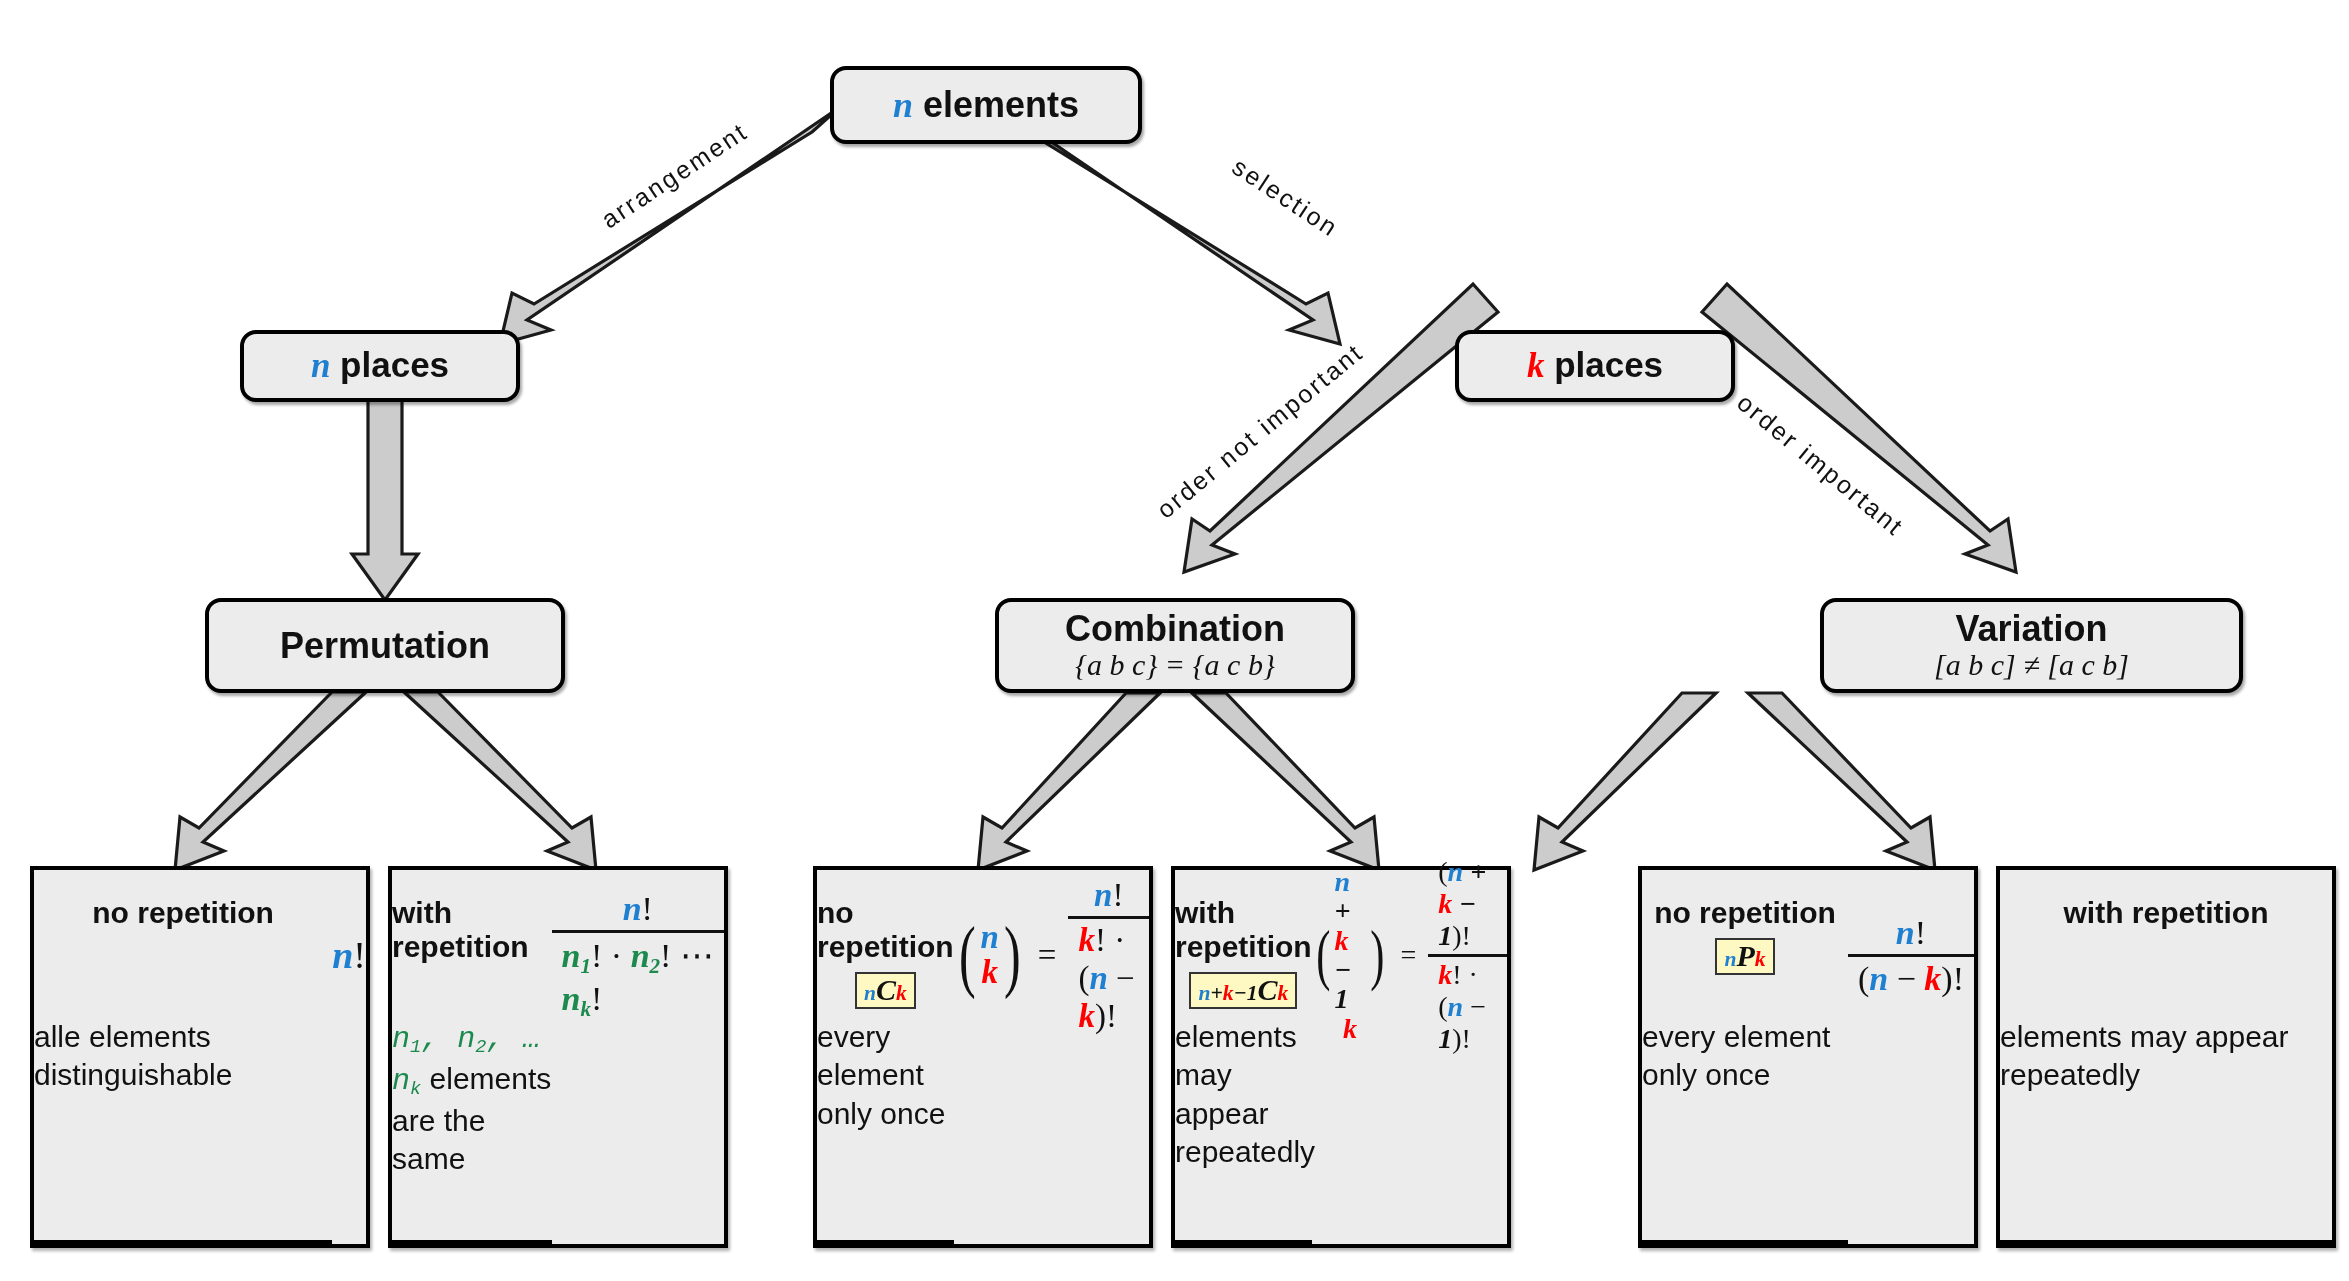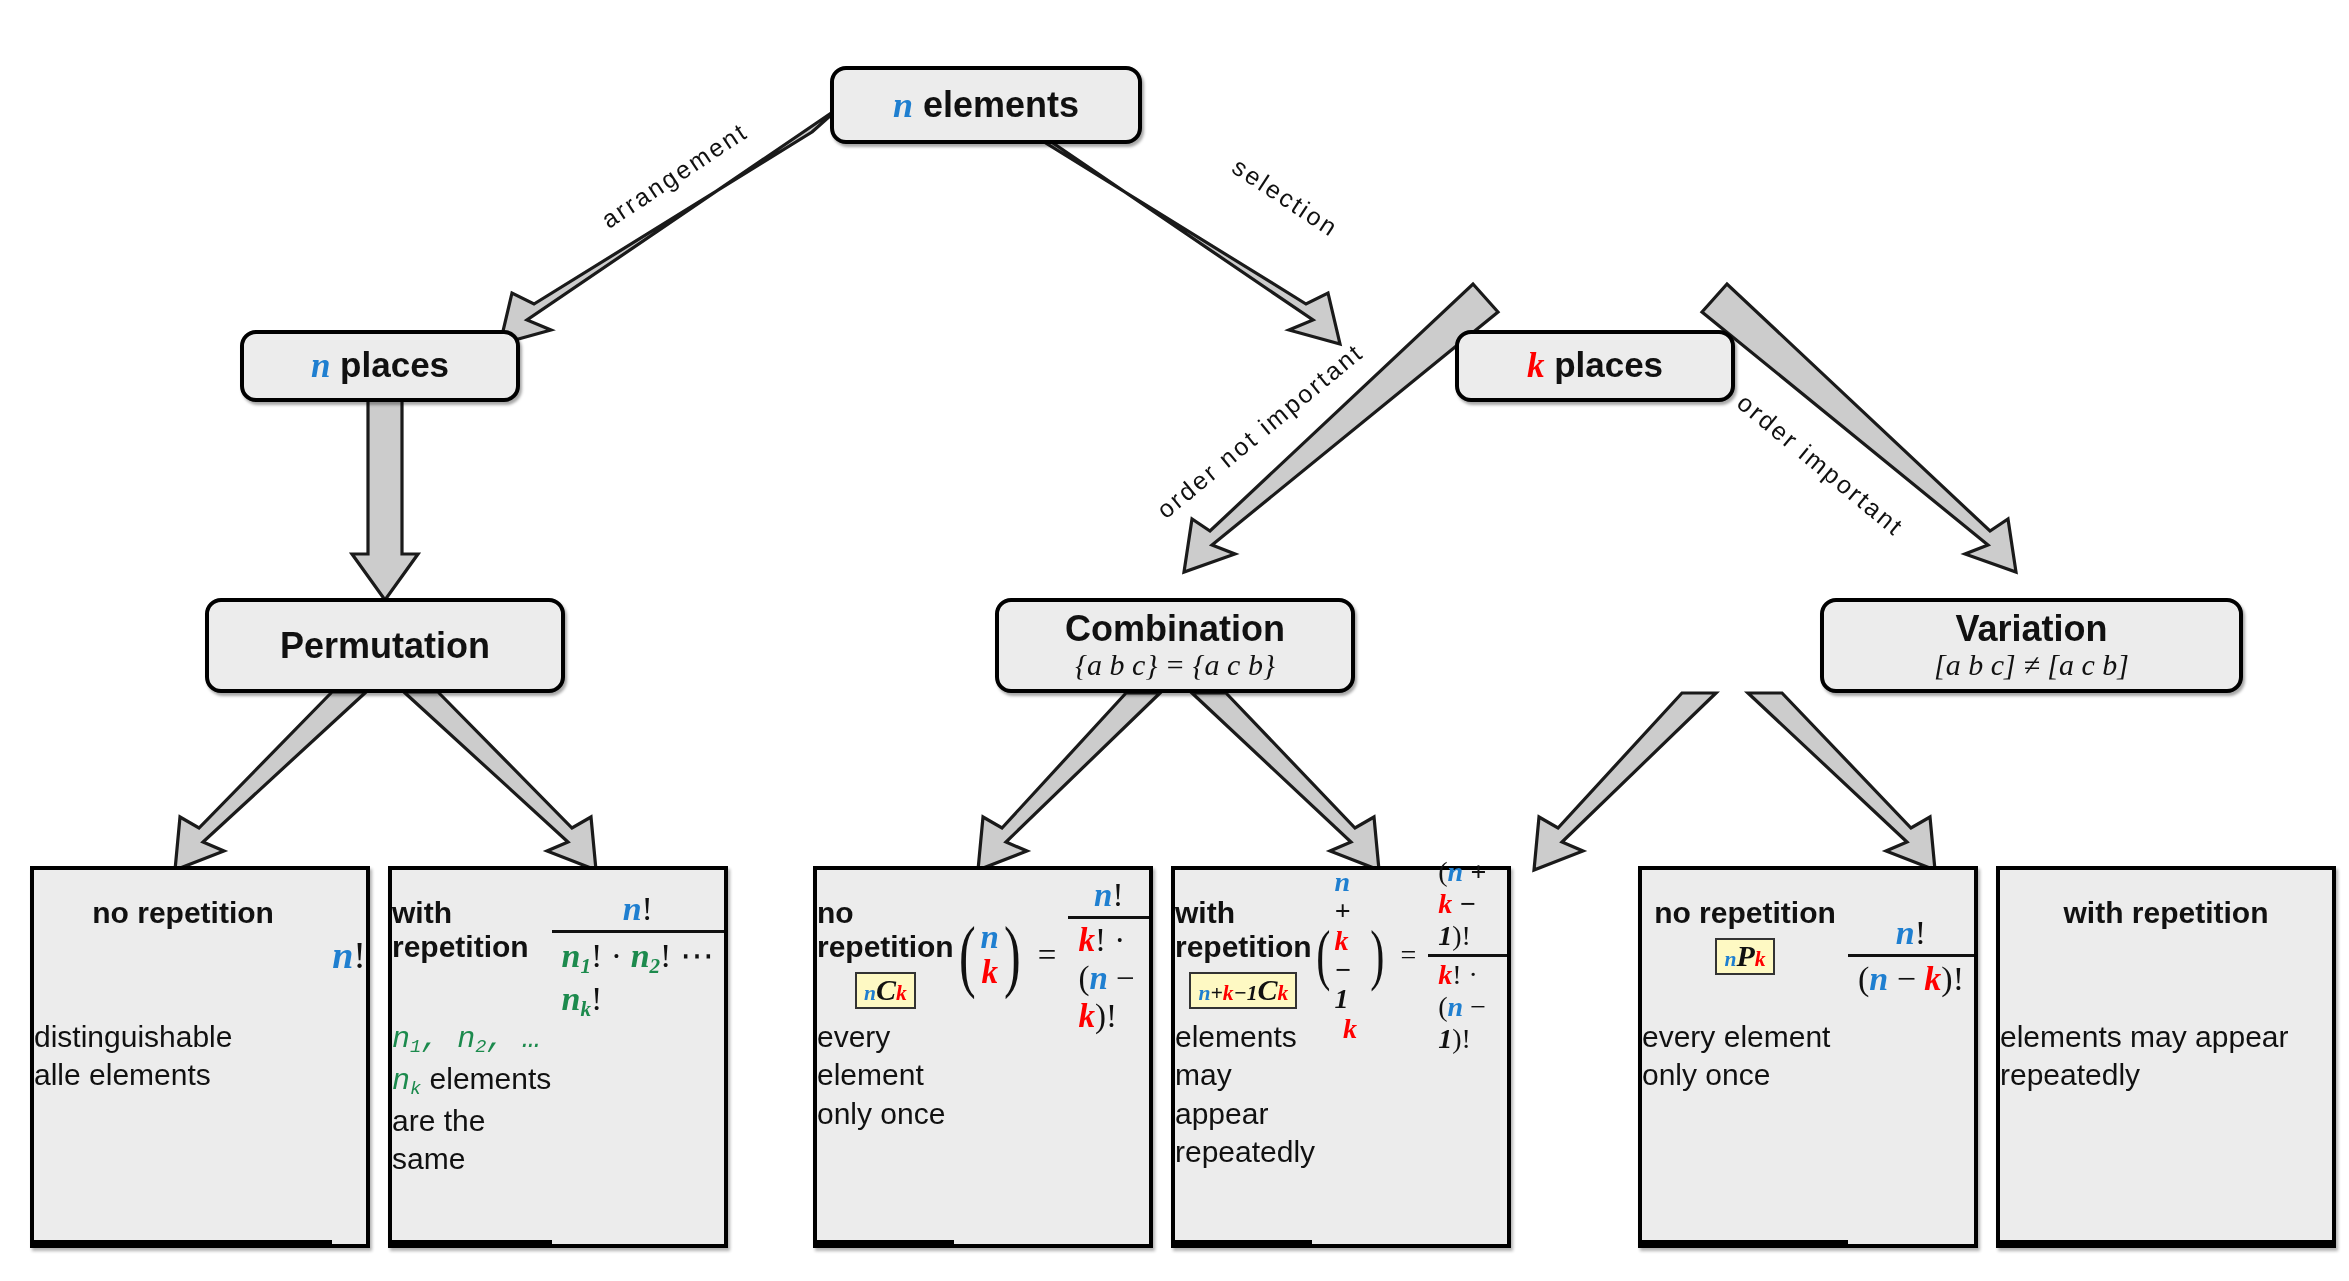--- a/index.html
+++ b/index.html
@@ -121,22 +121,22 @@
 
   <div class="node" style="left:1820px;top:598px;width:423px;height:95px;">
     <div class="title" style="font-size:36px;">Variation</div>
     <div class="sub" style="font-size:30px;">[a b c] ≠ [a c b]</div>
   </div>
 
   <div class="leaf" style="left:30px;top:866px;width:340px;height:382px;">
     <div class="upper">
       <div class="head">no repetition</div>
       <div class="desc">
+        <div>alle elements</div>
         <div>distinguishable</div>
-        <div>alle elements</div>
       </div>
     </div>
     <div class="lower">
       <span style="font-size:38px;"><span class="m blue">n</span><span class="up black">!</span></span>
     </div>
   </div>
 
   <div class="leaf" style="left:388px;top:866px;width:340px;height:382px;">
     <div class="upper">
       <div class="head">with repetition</div>

